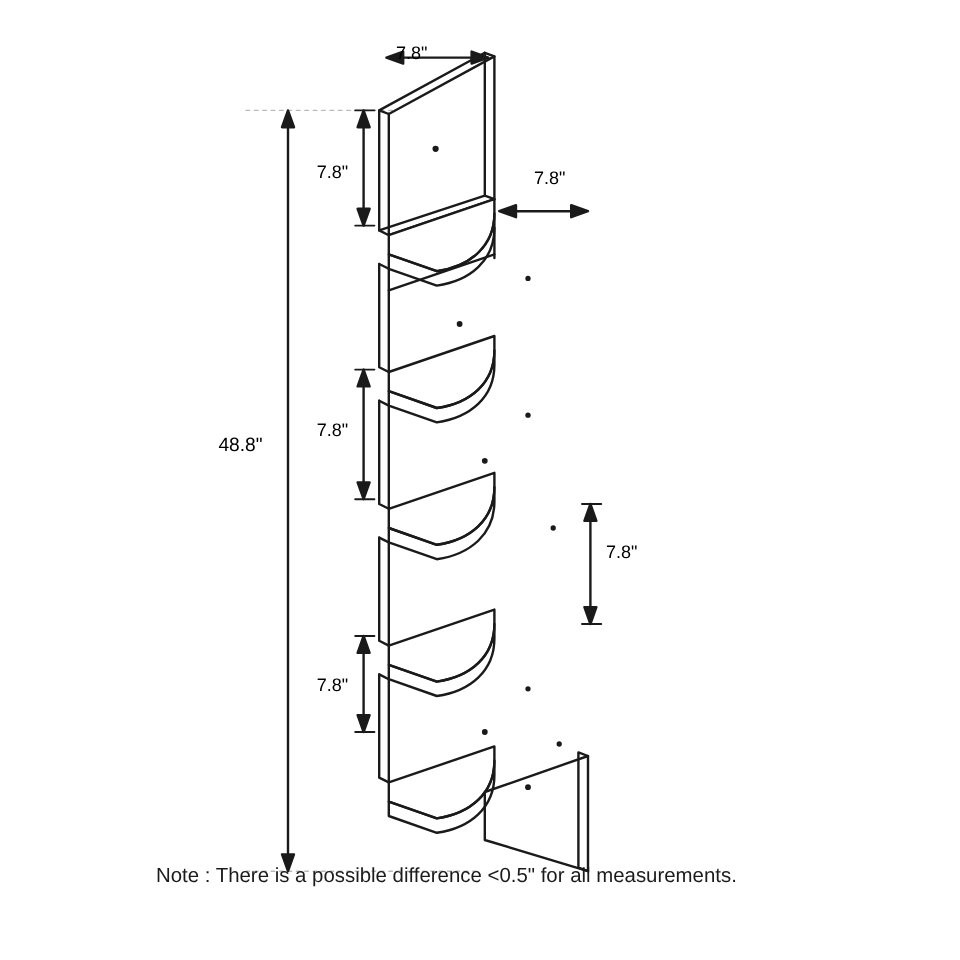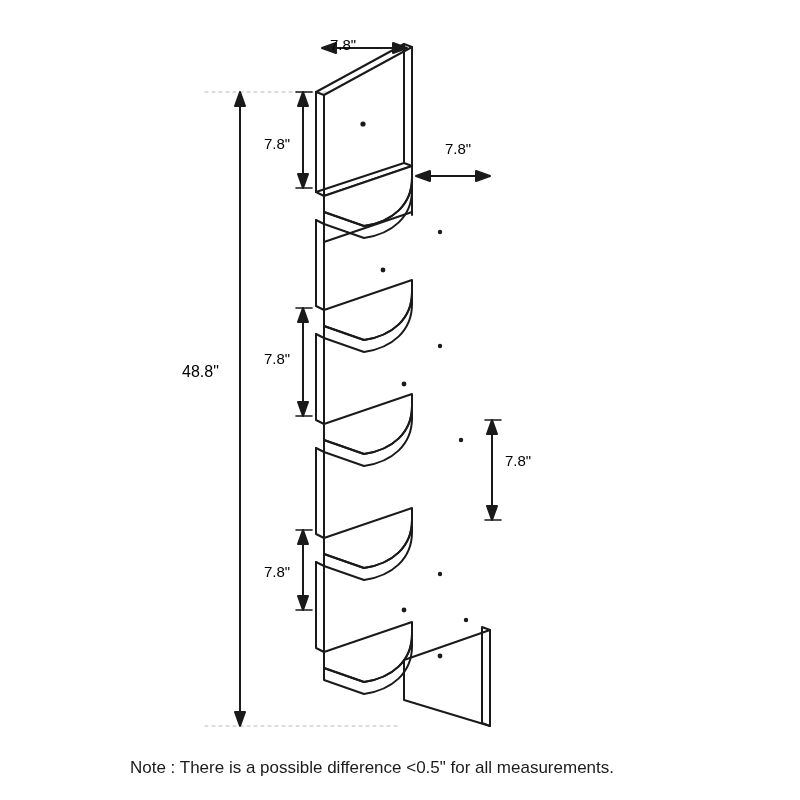--- a/index.html
+++ b/index.html
@@ -31,21 +31,21 @@
     font-size: 15px;
     color: #000000;
     white-space: nowrap;
   }
   .dimlabel.big {
     font-size: 16px;
   }
   #note {
     position: absolute;
     left: 0;
-    top: 758px;
+    top: 720px;
     width: 744px;
     text-align: center;
     font-family: "Liberation Sans", sans-serif;
     font-size: 17px;
     color: #1b1b1b;
   }
 </style>
 </head>
 <body>
 

